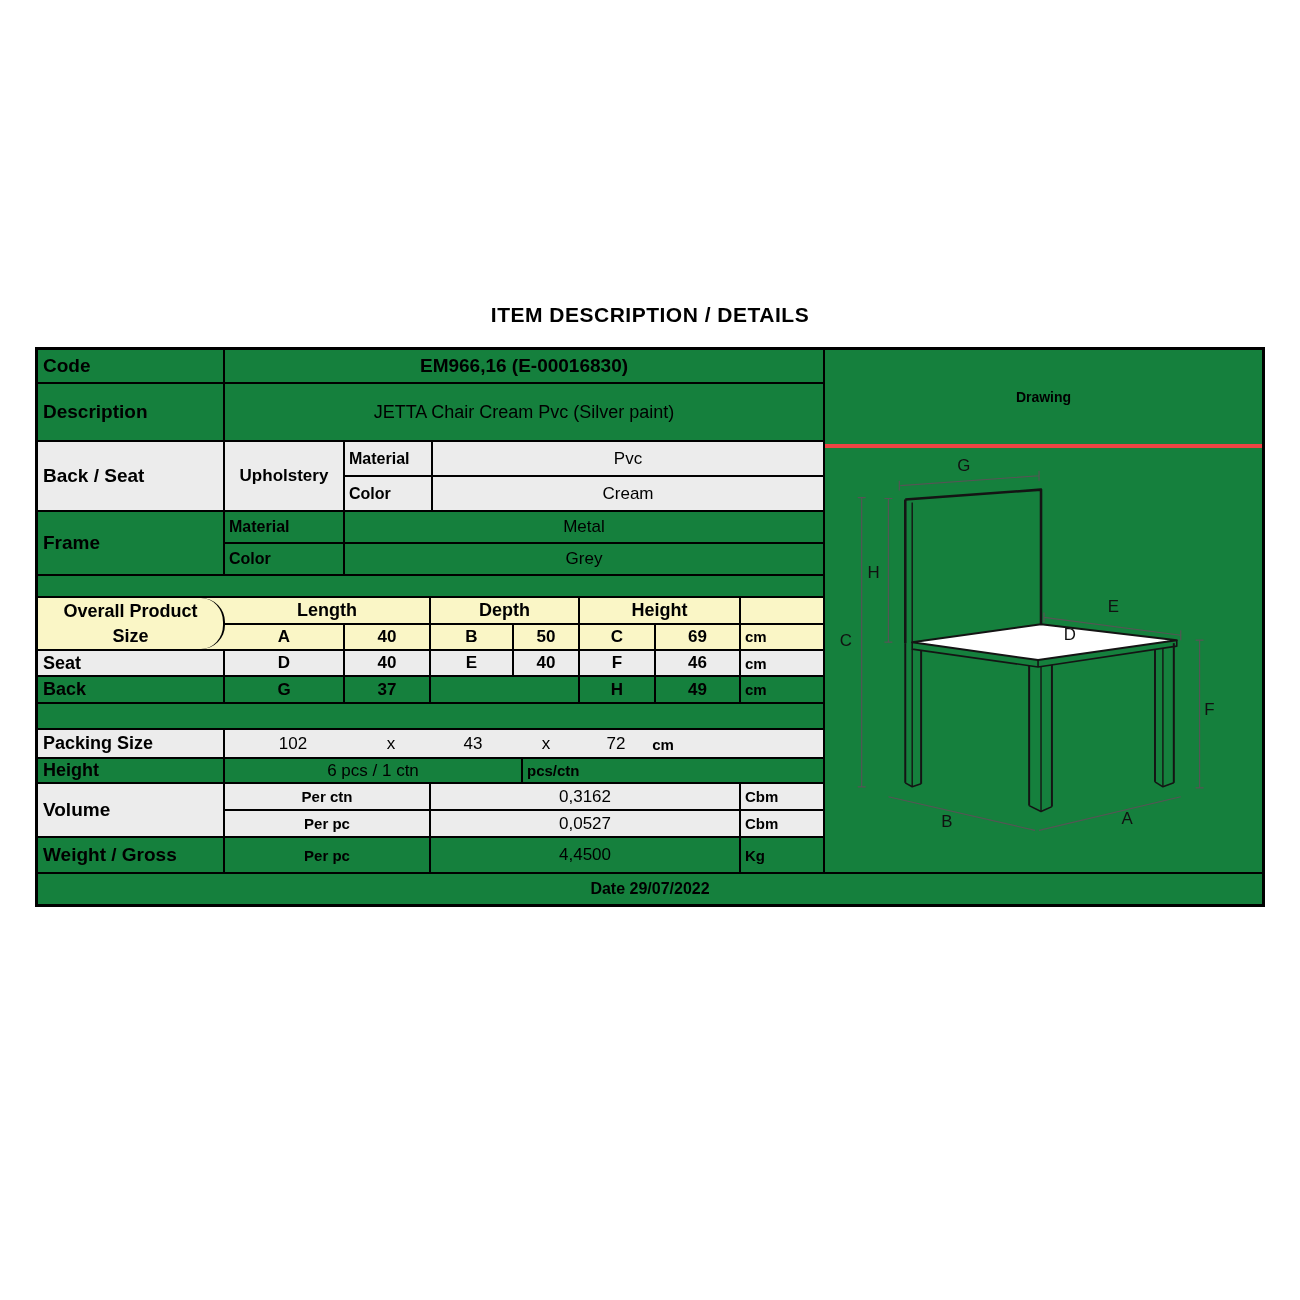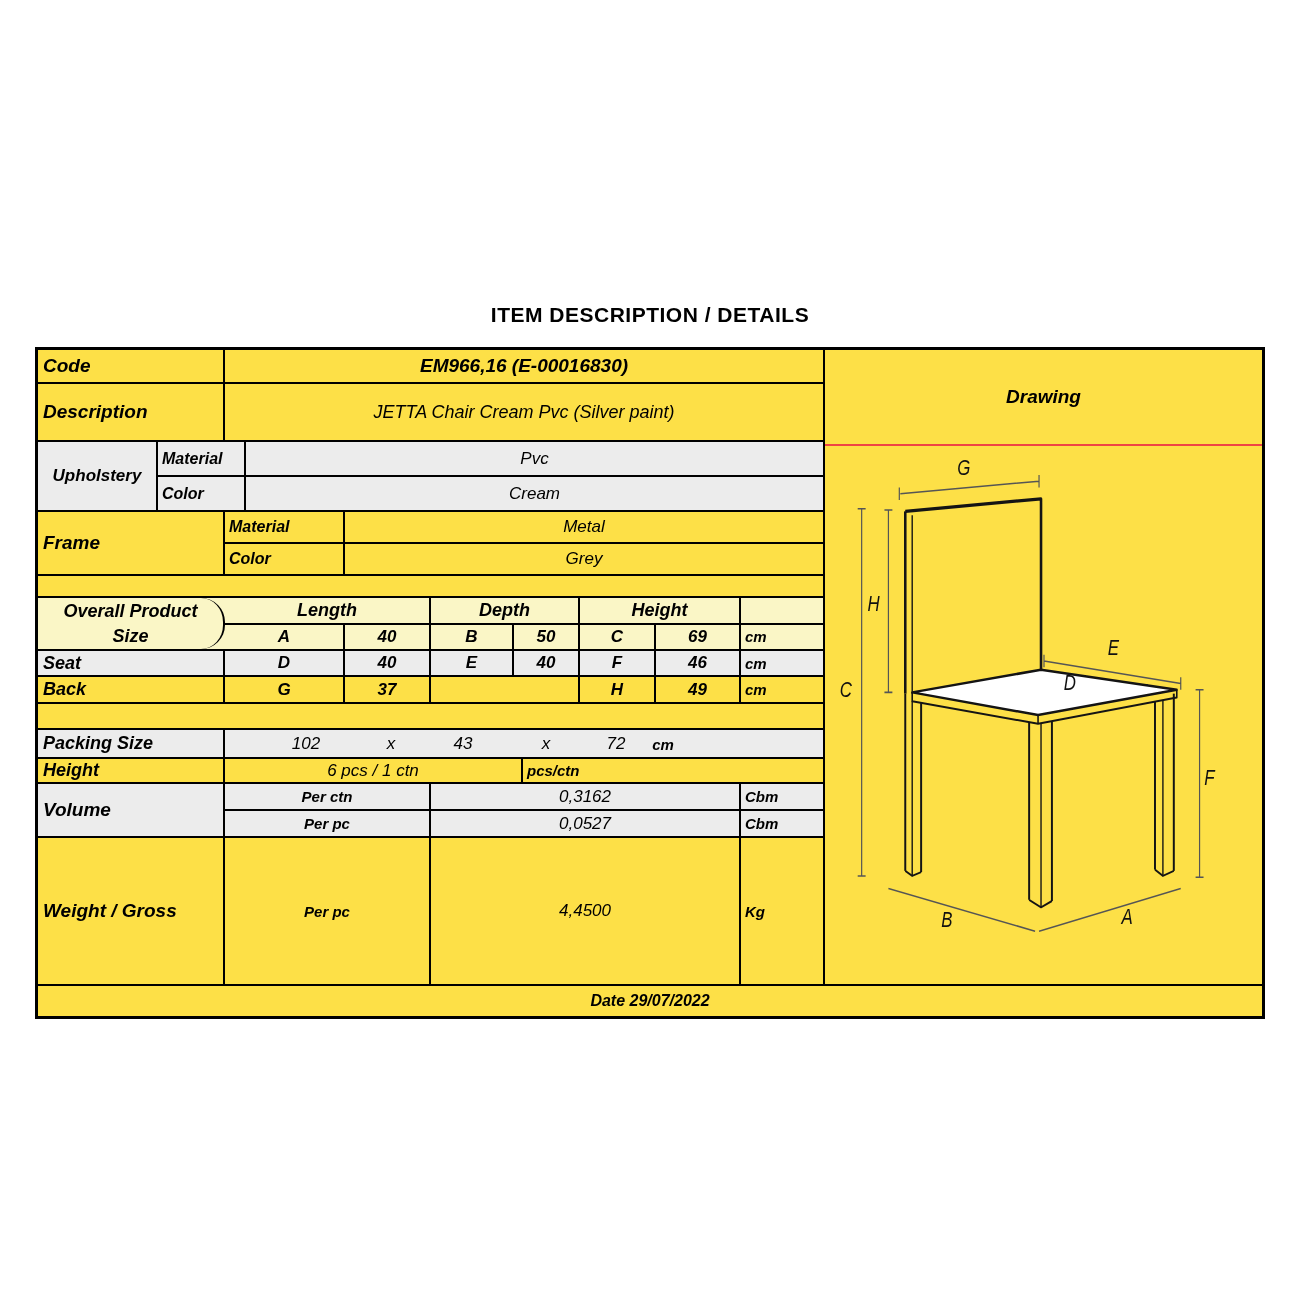--- a/index.html
+++ b/index.html
@@ -1,21 +1,21 @@
 <!DOCTYPE html>
 <html style="--yellow: #FAF6C6; --grey: #ECECEC;"><head>
 <meta charset="utf-8">
 <style>
   html,body{margin:0;padding:0;}
   .page{position:relative;width:1300px;height:1300px;background:#ffffff;
         font-family:"Liberation Sans",sans-serif;color:#000;overflow:hidden;}
   .title{position:absolute;left:35px;top:303px;width:1230px;text-align:center;
          font-weight:bold;font-size:21px;letter-spacing:.5px;}
-  .sheet{position:absolute;left:35px;top:347px;width:1230px;height:672px;
-         border:3px solid #000;box-sizing:border-box;display:flex;flex-direction:column;background:#fde047;font-style:italic;}
+  .sheet{position:absolute;left:35px;top:347px;width:1230px;height:560px;
+         border:3px solid #000;box-sizing:border-box;display:flex;flex-direction:column;background:#15803d;}
   .main{display:flex;flex:1;min-height:0;}
   .spec{width:787px;box-sizing:border-box;border-right:2px solid #000;display:flex;flex-direction:column;}
   .row{display:flex;border-bottom:2px solid #000;box-sizing:border-box;align-items:stretch;min-height:0;}
   .c{border-right:2px solid #000;box-sizing:border-box;display:flex;align-items:center;overflow:hidden;}
   .noR{border-right:none;}
   .lab{width:187px;font-weight:bold;font-size:19px;padding-left:5px;box-sizing:border-box;}
   .center{justify-content:center;}
   .grey{background:var(--grey,#ECECEC);}
   .yellow{background:var(--yellow,#FAF6C6);}
   .stack{display:flex;flex-direction:column;flex:1;min-width:0;}
@@ -34,22 +34,22 @@
   .r-sp1{height:22px}.r-size{height:53px}.r-seat{height:26px}.r-back{height:27px}
   .r-sp2{height:26px}.r-psize{height:29px}.r-pack{height:25px}.r-vol{height:54px}
   .r-weight{flex:1;border-bottom:none;}
   .sizelab{width:187px;box-sizing:border-box;border-right:2px solid #000;display:flex;
            flex-direction:column;align-items:center;justify-content:center;
            font-weight:bold;font-size:18px;line-height:1.35;border-radius:24px;}
   .ps-cell{flex:1;position:relative;}
   .ps-cell span{position:absolute;top:50%;transform:translate(-50%,-50%);font-size:17px;}
   .ps-cell .u{font-weight:bold;font-size:15px;}
   .draw{flex:1;display:flex;flex-direction:column;min-width:0;}
-  .draw-head{height:94px;border-bottom:2px solid #ef4444;display:flex;align-items:center;
-             justify-content:center;font-weight:bold;font-size:19px;}
+  .draw-head{height:94px;border-bottom:4px solid #ef4444;display:flex;align-items:center;
+             justify-content:center;font-weight:bold;font-size:14px;}
   .draw-body{flex:1;position:relative;}
   .draw-body svg{position:absolute;inset:0;width:100%;height:100%;}
   .date-row{height:30px;border-top:2px solid #000;display:flex;align-items:center;
             justify-content:center;font-weight:bold;font-size:16px;}
   svg text{font-family:"Liberation Sans",sans-serif;font-size:17px;fill:#111;}
 </style>
 </head>
 <body>
 
 <div class="page">
@@ -65,20 +65,21 @@
           <div class="c lab">Code</div>
           <div class="c noR bval">EM966,16 (E-00016830)</div>
         </div>
 
         <div class="row r-desc">
           <div class="c lab">Description</div>
           <div class="c noR val" style="font-size:18px">JETTA Chair Cream Pvc (Silver paint)</div>
         </div>
 
         <div class="row r-bs grey">
+          <div class="c lab">Back / Seat</div>
           <div class="c w120 center" style="font-weight:bold;font-size:17px">Upholstery</div>
           <div class="stack">
             <div class="srow">
               <div class="c w88 sublab">Material</div>
               <div class="c noR val">Pvc</div>
             </div>
             <div class="srow last">
               <div class="c w88 sublab">Color</div>
               <div class="c noR val">Cream</div>
             </div>
@@ -144,23 +145,23 @@
           <div class="c w76 letter">H</div>
           <div class="c w85 num">49</div>
           <div class="c noR w82f unit">cm</div>
         </div>
 
         <div class="row r-sp2"></div>
 
         <div class="row r-psize grey">
           <div class="c lab" style="font-size:18px">Packing Size</div>
           <div class="c noR ps-cell">
-            <span style="left:81px">102</span>
+            <span style="left:68px">102</span>
             <span style="left:166px">x</span>
-            <span style="left:238px">43</span>
+            <span style="left:248px">43</span>
             <span style="left:321px">x</span>
             <span style="left:391px">72</span>
             <span class="u" style="left:438px">cm</span>
           </div>
         </div>
 
         <div class="row r-pack">
           <div class="c lab" style="font-size:18px">Height</div>
           <div class="c val">6 pcs / 1 ctn</div>
           <div class="c noR w82f unit">pcs/ctn</div>

